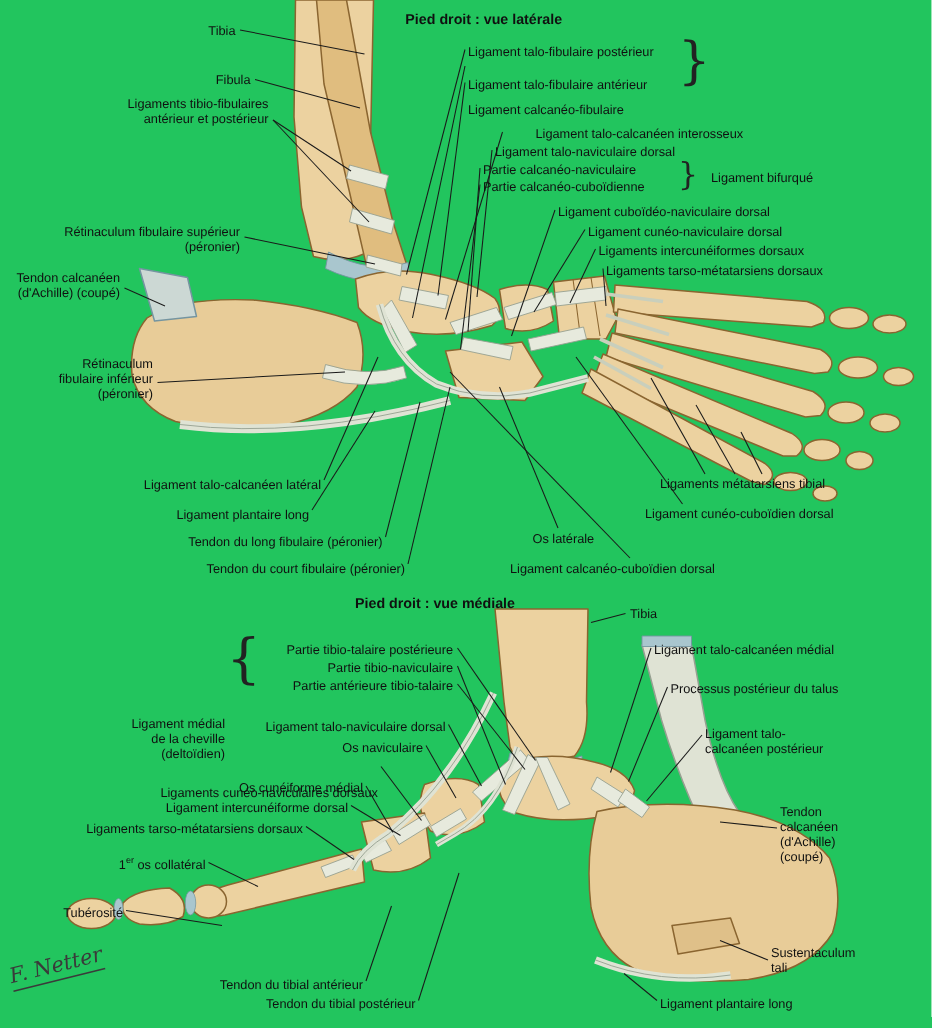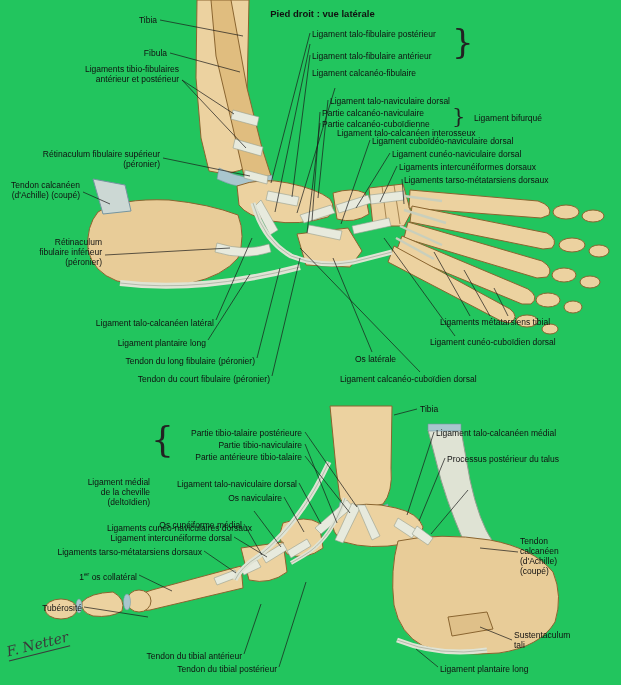--- a/index.html
+++ b/index.html
@@ -184,51 +184,53 @@
   <div class="lbl r" style="right:541px; top:180px; width:80px;">Tendon calcanéen (d'Achille) (coupé)</div>
   <div class="lbl r" style="right:519px; top:237px; width:72px;">Rétinaculum fibulaire inférieur (péronier)</div>
   <div class="lbl r nw" style="right:407px; top:318px;">Ligament talo-calcanéen latéral</div>
   <div class="lbl r nw" style="right:415px; top:338px;">Ligament plantaire long</div>
   <div class="lbl r nw" style="right:366px; top:356px;">Tendon du long fibulaire (péronier)</div>
   <div class="lbl r nw" style="right:351px; top:374px;">Tendon du court fibulaire (péronier)</div>
   <div class="lbl nw" style="left:312px; top:29px;">Ligament talo-fibulaire postérieur</div>
   <div class="lbl nw" style="left:312px; top:40px;margin-top:28px;">Ligament calcanéo-fibulaire</div>
   <div class="lbl nw" style="left:312px; top:51px;">Ligament talo-fibulaire antérieur</div>
   <span class="brace" style="left:452px; top:26px; font-size:34px;">}</span>
-  <div class="lbl nw" style="left:337px; top:84px;margin-top:44px;">Ligament talo-calcanéen interosseux</div>
+  <div class="lbl nw" style="left:357px; top:84px;">Ligament talo-calcanéen interosseux</div>
   <div class="lbl nw" style="left:330px; top:96px;">Ligament talo-naviculaire dorsal</div>
   <div class="lbl nw" style="left:322px; top:108px;">Partie calcanéo-naviculaire</div>
   <div class="lbl nw" style="left:322px; top:119px;">Partie calcanéo-cuboïdienne</div>
   <span class="brace" style="left:452px; top:107px; font-size:21px;">}</span>
   <div class="lbl nw" style="left:474px; top:113px;">Ligament bifurqué</div>
   <div class="lbl nw" style="left:372px; top:136px;">Ligament cuboïdéo-naviculaire dorsal</div>
   <div class="lbl nw" style="left:392px; top:149px;">Ligament cunéo-naviculaire dorsal</div>
   <div class="lbl nw" style="left:399px; top:162px;">Ligaments intercunéiformes dorsaux</div>
   <div class="lbl nw" style="left:404px; top:175px;">Ligaments tarso-métatarsiens dorsaux</div>
   <div class="lbl nw" style="left:440px; top:317px;">Ligaments métatarsiens tibial</div>
   <div class="lbl nw" style="left:430px; top:337px;">Ligament cunéo-cuboïdien dorsal</div>
   <div class="lbl nw" style="left:355px; top:354px;">Os latérale</div>
   <div class="lbl nw" style="left:340px; top:374px;">Ligament calcanéo-cuboïdien dorsal</div>
 
+  <div class="lbl c b" style="left:200px; top:397px; width:180px;">Pied droit : vue médiale</div>
   <div class="lbl nw" style="left:420px; top:404px;">Tibia</div>
   <div class="lbl r" style="right:471px; top:437px; width:70px;margin-top:40px;">Ligament médial de la cheville (deltoïdien)</div>
   <span class="brace" style="left:151px; top:424px; font-size:36px;">{</span>
   <div class="lbl r nw" style="right:319px; top:428px;">Partie tibio-talaire postérieure</div>
   <div class="lbl r nw" style="right:319px; top:440px;">Partie tibio-naviculaire</div>
   <div class="lbl r nw" style="right:319px; top:452px;">Partie antérieure tibio-talaire</div>
   <div class="lbl r nw" style="right:324px; top:479px;">Ligament talo-naviculaire dorsal</div>
   <div class="lbl r nw" style="right:339px; top:493px;">Os naviculaire</div>
   <div class="lbl r nw" style="right:369px; top:507px;margin-top:16px;">Ligaments cunéo-naviculaires dorsaux</div>
   <div class="lbl r nw" style="right:379px; top:520px;">Os cunéiforme médial</div>
   <div class="lbl r nw" style="right:389px; top:533px;">Ligament intercunéiforme dorsal</div>
   <div class="lbl r nw" style="right:419px; top:547px;">Ligaments tarso-métatarsiens dorsaux</div>
   <div class="lbl r nw" style="right:484px; top:571px;"><span>1</span><sup>er</sup><span> os collatéral</span></div>
   <div class="lbl r nw" style="right:539px; top:603px;">Tubérosité</div>
   <div class="lbl r nw" style="right:379px; top:651px;">Tendon du tibial antérieur</div>
   <div class="lbl r nw" style="right:344px; top:664px;">Tendon du tibial postérieur</div>
   <div class="lbl nw" style="left:436px; top:428px;">Ligament talo-calcanéen médial</div>
   <div class="lbl nw" style="left:447px; top:454px;">Processus postérieur du talus</div>
+  <div class="lbl" style="left:470px; top:484px; width:90px;">Ligament talo-calcanéen postérieur</div>
   <div class="lbl" style="left:520px; top:536px; width:58px;">Tendon calcanéen (d'Achille) (coupé)</div>
   <div class="lbl" style="left:514px; top:630px; width:66px;">Sustentaculum tali</div>
   <div class="lbl nw" style="left:440px; top:664px;">Ligament plantaire long</div>
 
   <div class="sig" style="left:6px; top:636px;">F. Netter</div>
 </div>
 
 </body></html>

